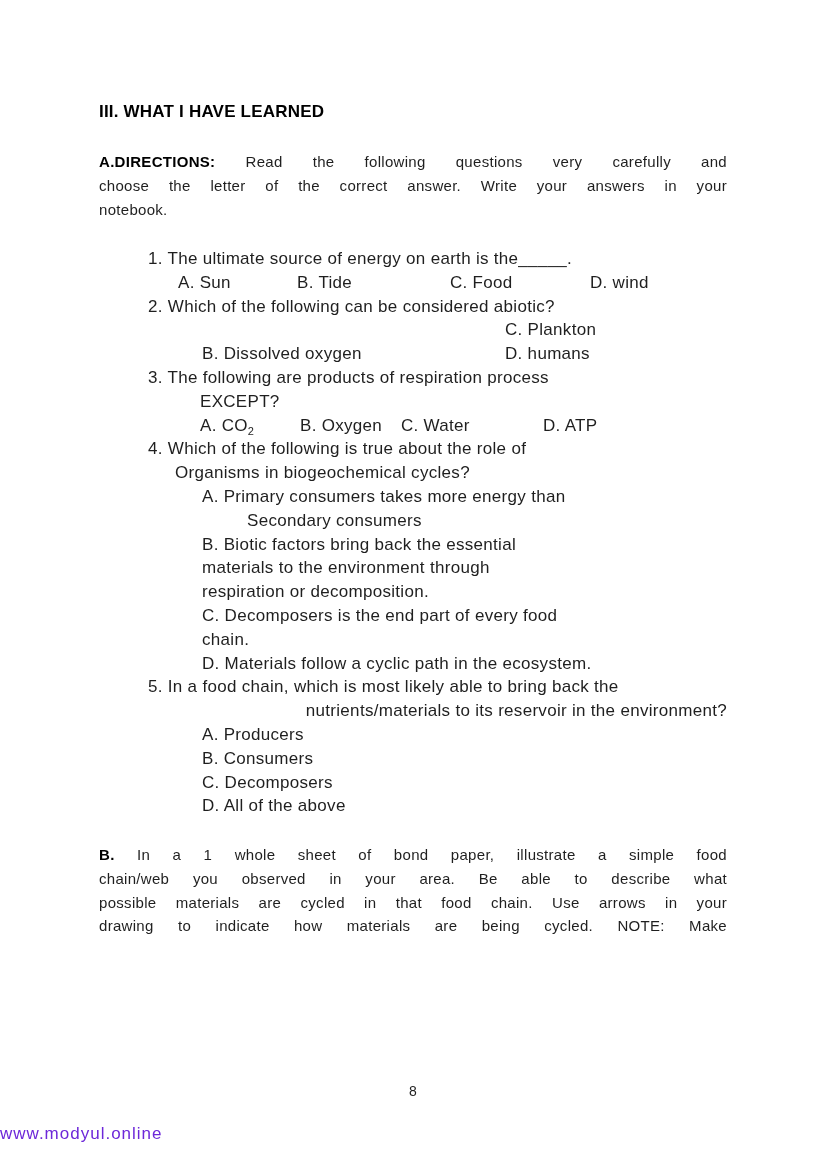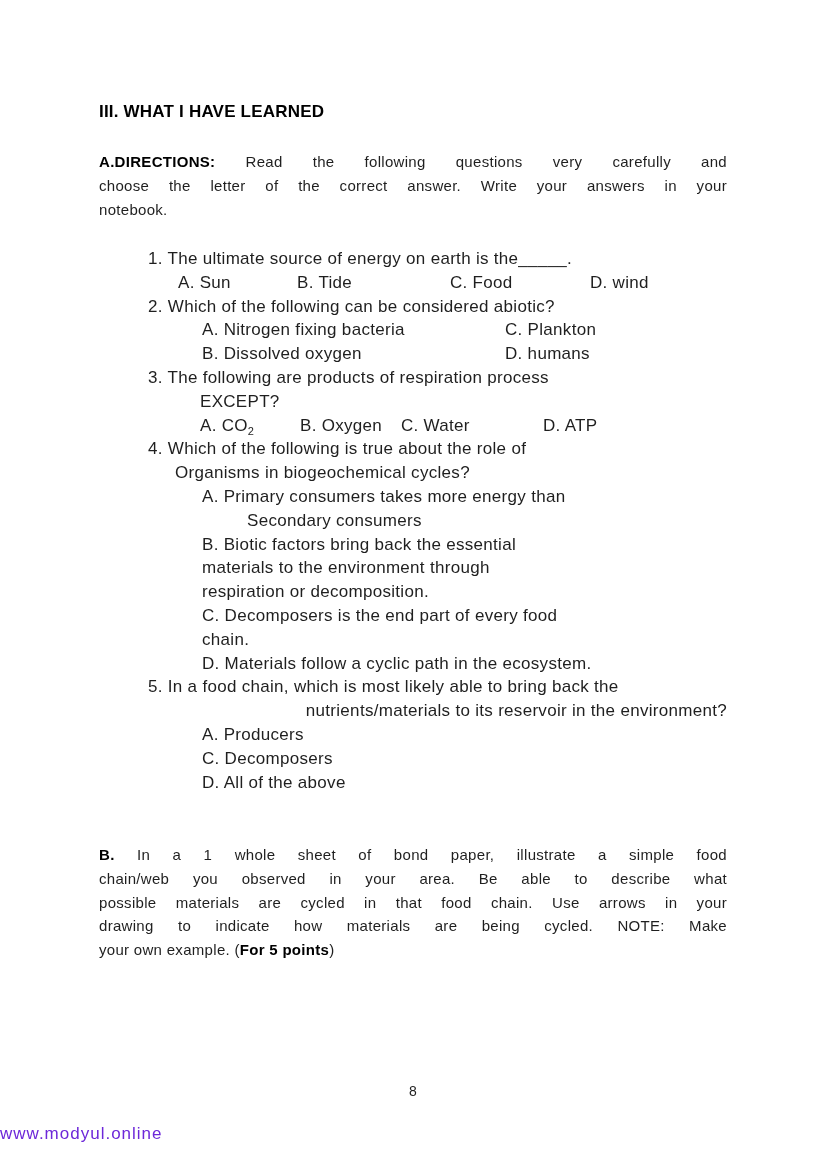--- a/index.html
+++ b/index.html
@@ -76,21 +76,20 @@
       <div class="row ind-q">1. The ultimate source of energy on earth is the_____.</div>
       <div class="row">
         <span class="opt q1-a">A. Sun</span>
         <span class="opt q1-b">B. Tide</span>
         <span class="opt q1-c">C. Food</span>
         <span class="opt q1-d">D. wind</span>
       </div>
 
       <div class="row ind-q">2. Which of the following can be considered abiotic?</div>
       <div class="row">
-        <span class="opt q2-l">A. Nitrogen fixing bacteria</span>
         <span class="opt q2-r">C. Plankton</span>
       </div>
       <div class="row">
         <span class="opt q2-l">B. Dissolved oxygen</span>
         <span class="opt q2-r">D. humans</span>
       </div>
 
       <div class="row ind-q">3. The following are products of respiration process</div>
       <div class="row ind-sub3">EXCEPT?</div>
       <div class="row">
@@ -107,30 +106,30 @@
       <div class="row ind-sub">B. Biotic factors bring back the essential</div>
       <div class="row ind-sub">materials to the environment through</div>
       <div class="row ind-sub">respiration or decomposition.</div>
       <div class="row ind-sub">C. Decomposers is the end part of every food</div>
       <div class="row ind-sub">chain.</div>
       <div class="row ind-sub">D. Materials follow a cyclic path in the ecosystem.</div>
 
       <div class="row ind-q">5. In a food chain, which is most likely able to bring back the</div>
       <div class="row ind-w5">nutrients/materials to its reservoir in the environment?</div>
       <div class="row ind-sub">A. Producers</div>
+      <div class="row ind-sub">B. Consumers</div>
       <div class="row ind-sub">C. Decomposers</div>
       <div class="row ind-sub">D. All of the above</div>
 
     </div>
 
     <div class="para section-b">
       <div class="pline"><b>B.</b><span> In a 1 whole sheet of bond paper, illustrate a simple food</span></div>
       <div class="pline">chain/web you observed in your area. Be able to describe what</div>
       <div class="pline">possible materials are cycled in that food chain. Use arrows in your</div>
       <div class="pline">drawing to indicate how materials are being cycled. NOTE: Make</div>
-      <div class="pline last"><span>your own example. (</span><b>For 5 points</b><span>)</span></div>
     </div>
 
   </div>
 
   <div class="page-number">8</div>
   <div class="watermark">www.modyul.online</div>
 </div>
 
 </body></html>

